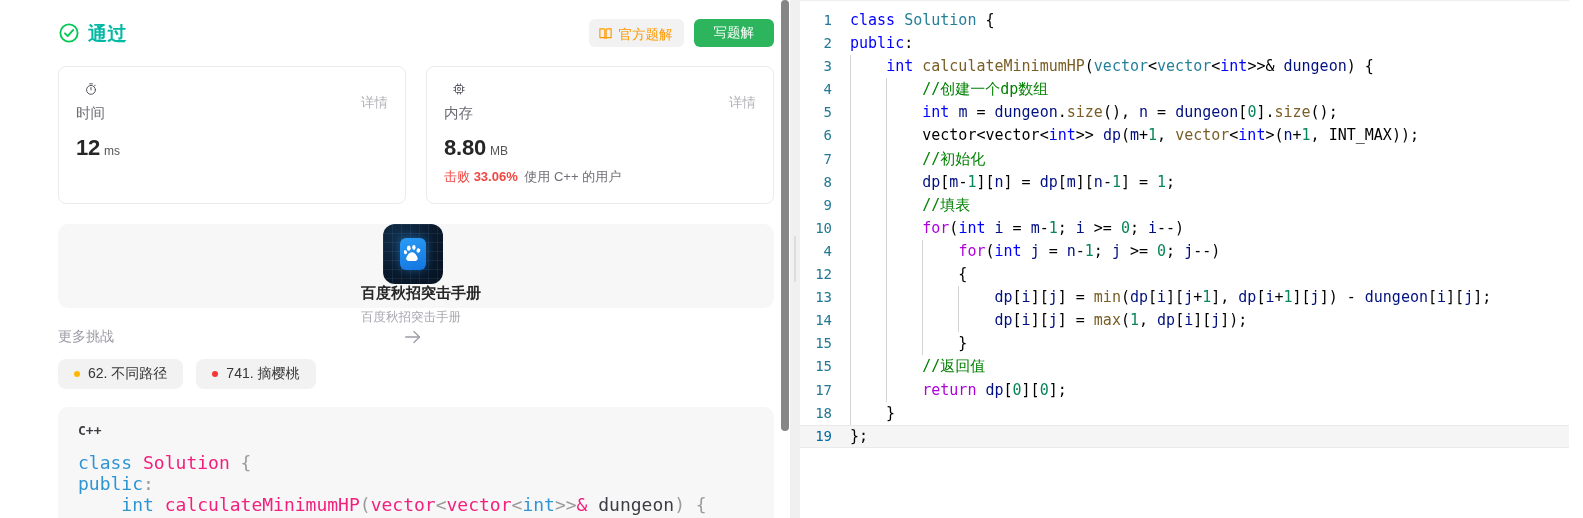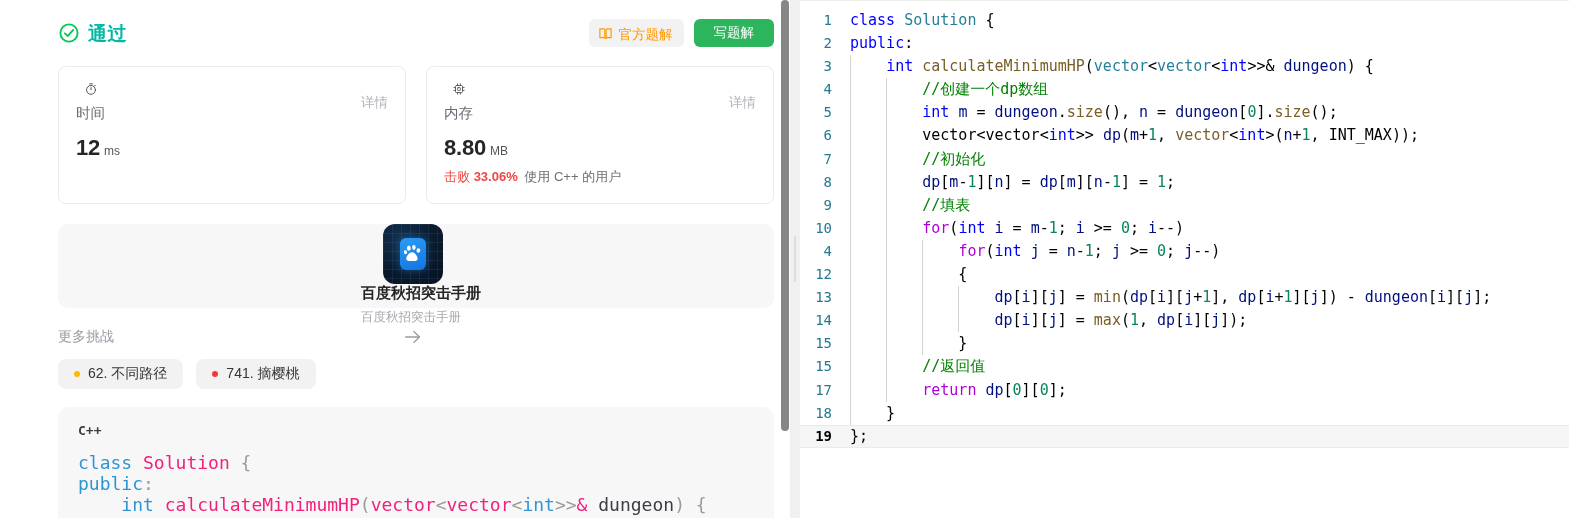--- a/index.html
+++ b/index.html
@@ -249,21 +249,21 @@
   .ln {
     width: 46px;
     flex: 0 0 46px;
     text-align: right;
     padding-right: 14px;
     color: #237893;
     font-size: 14px;
     line-height: 23.1px;
     user-select: none;
   }
-  .erow.active .ln { color: #000000; font-weight: 700; }
+  .erow.active .ln { color: #0369a1; font-weight: 400; }
   .ecode {
     flex: 1 1 auto;
     white-space: pre;
     color: #000000;
     line-height: 23.1px;
     position: relative;
     padding-left: 4px;
   }
   
   .ig {

